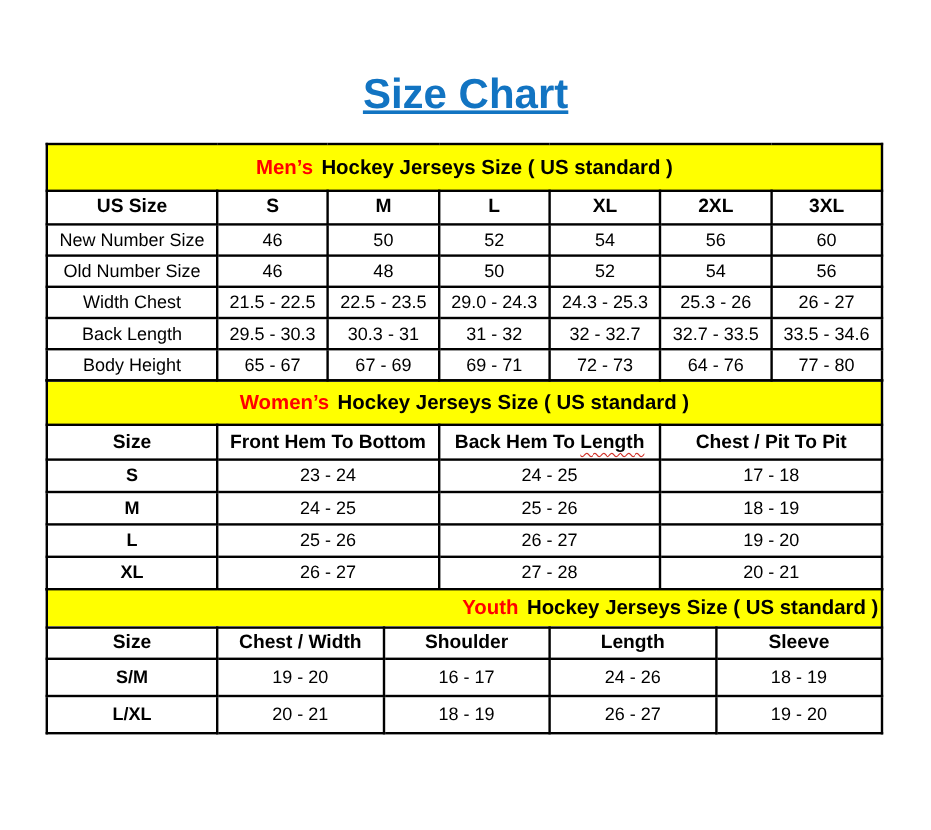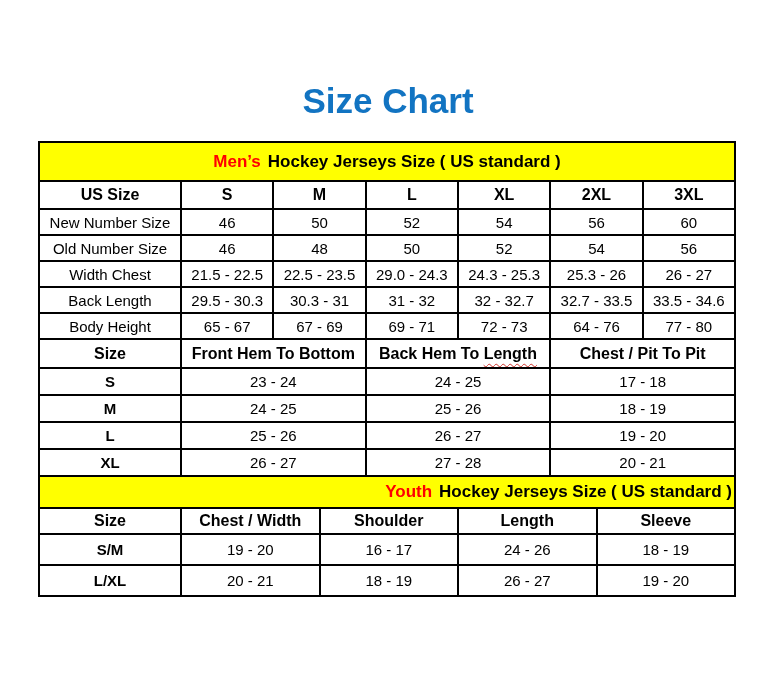--- a/index.html
+++ b/index.html
@@ -9,27 +9,28 @@
   }
   body {
     width: 776px;
     height: 692px;
     font-family: "Liberation Sans", sans-serif;
     color: #000000;
     overflow: hidden;
   }
   .page-title {
     margin: 0;
-    padding-top: 80px;
+    padding-top: 58px;
     text-align: center;
     font-size: 35px;
     line-height: 42px;
     font-weight: 700;
     color: var(--title_blue, #1274c2);
     letter-spacing: 0px;
+    text-decoration: underline;
   }
   .tables-wrap {
     margin-left: 38px;
     margin-top: 19px;
     width: 698px;
   }
   table.section {
     border-collapse: collapse;
     table-layout: fixed;
     width: 698px;
@@ -166,20 +167,25 @@
   </table>
 
   <table class="section womens">
     <colgroup>
       <col style="width:142px">
         <col>
         <col>
         <col>
     </colgroup>
     <thead>
+      <tr>
+        <th class="band-cell" colspan="4">
+          <span class="band-red">Women’s</span><span class="band-rest">Hockey Jerseys Size ( US standard )</span>
+        </th>
+      </tr>
       <tr class="colrow">
         <th>Size</th>
         <th>Front Hem To Bottom</th>
         <th>
           <span>Back Hem To</span>
           <span class="misspell">Length</span>
         </th>
         <th>Chest / Pit To Pit</th>
       </tr>
     </thead>

